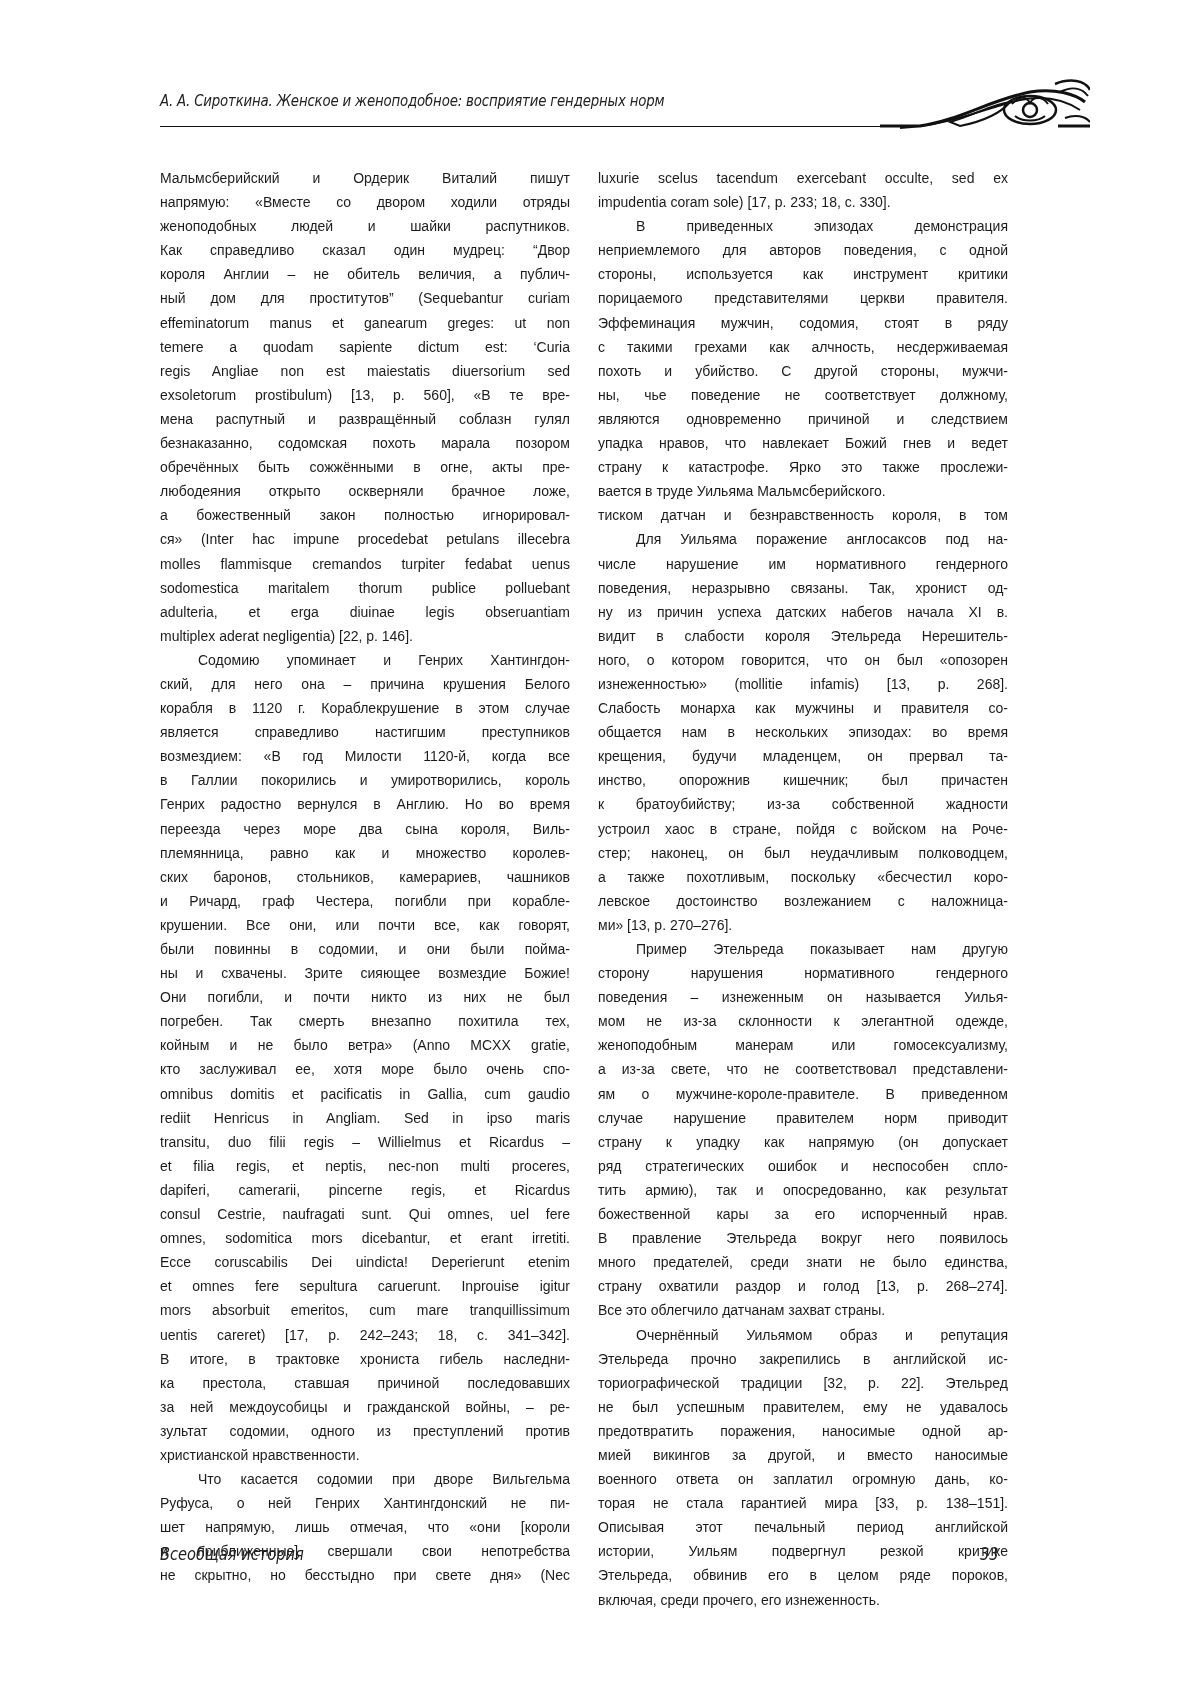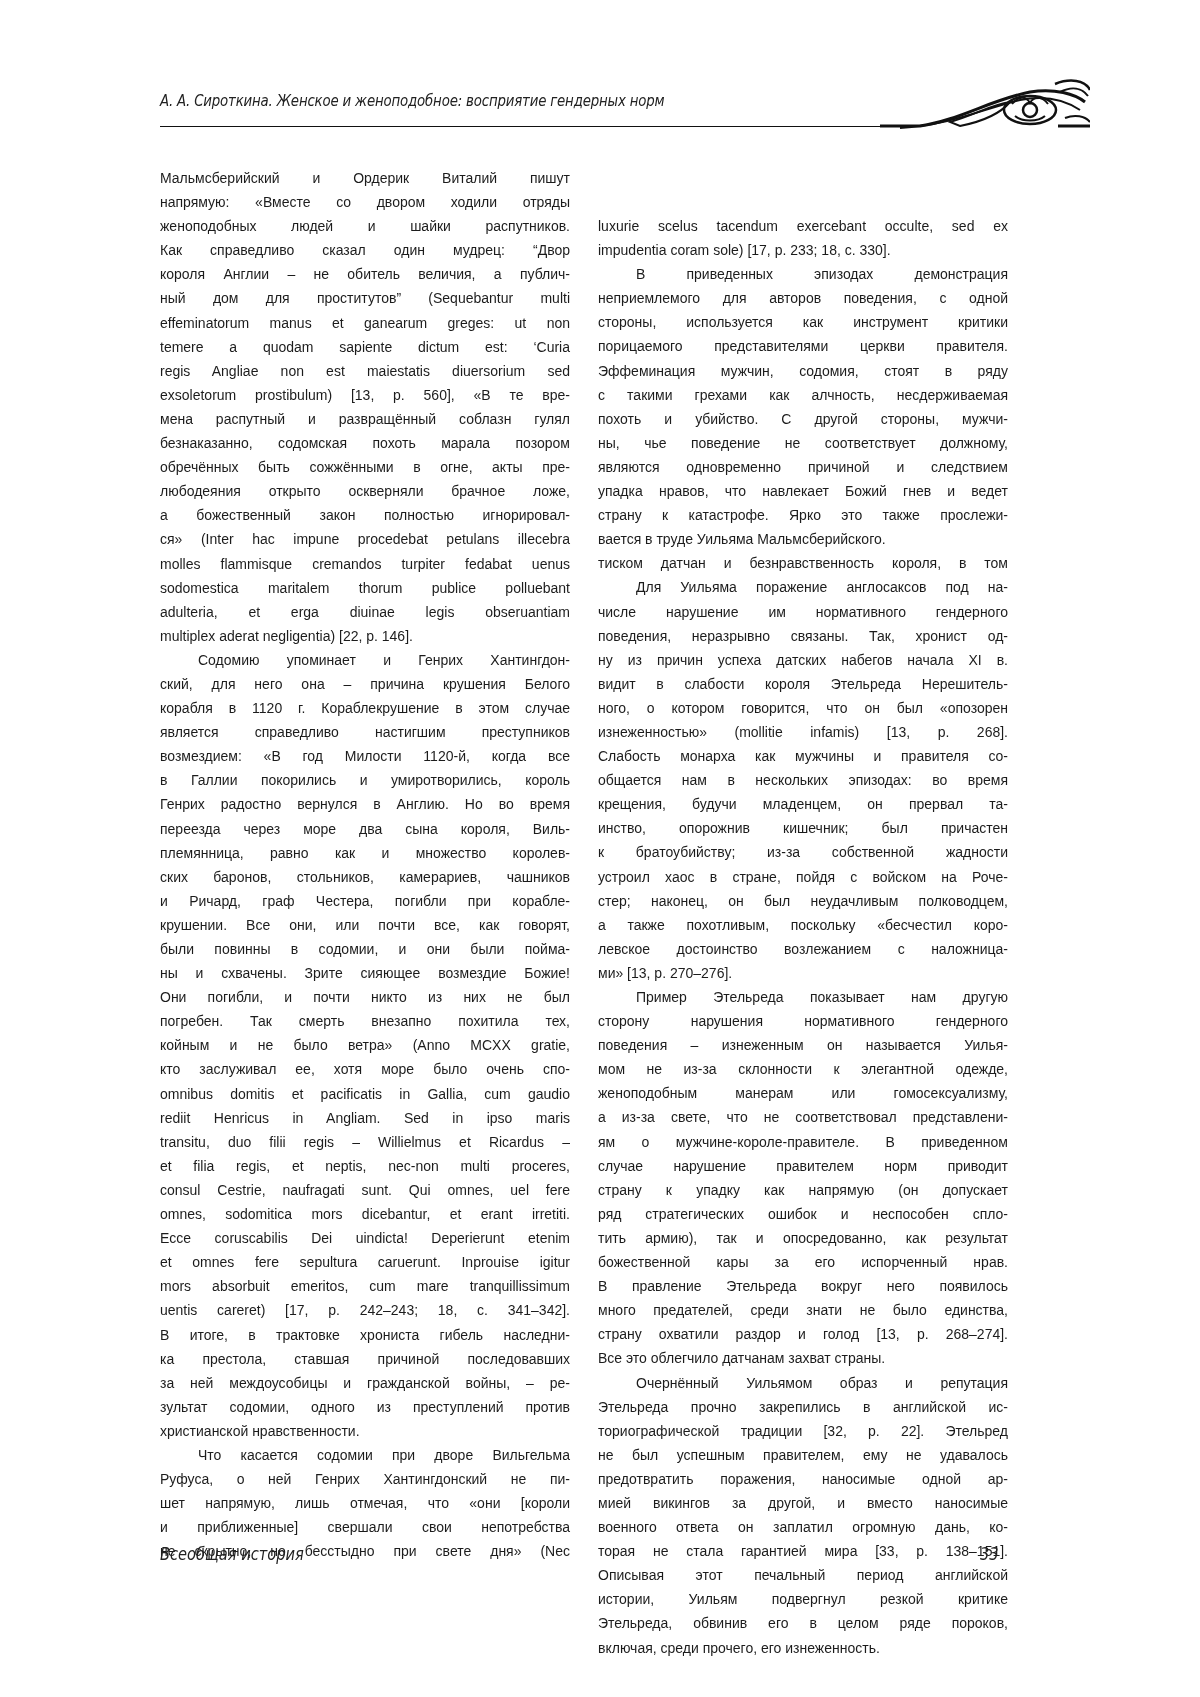--- a/index.html
+++ b/index.html
@@ -2,21 +2,21 @@
 <html><head>
 <meta charset="utf-8">
 <style>
   html, body { margin:0; padding:0; background:#ffffff; }
   body { width:1200px; height:1697px; position:relative; overflow:hidden; color:#1a1a1a; }
   .running-head { position:absolute; left:160px; top:92px; font-family:"DejaVu Sans", sans-serif; font-style:italic; font-size:15.5px; color:#222; transform:scaleX(0.86); transform-origin:left top; letter-spacing:-0.2px; white-space:nowrap; }
   .head-rule { position:absolute; left:160px; top:126px; width:730px; height:0; border-top:1.6px solid #111; }
   .ornament { position:absolute; left:880px; top:70px; width:210px; height:70px; }
   .col { position:absolute; top:166px; width:410px; font-family:Liberation Sans, sans-serif; font-size:14px; line-height:24.1px; color:#1c1c1c; }
   .col.left { left:160px; }
-  .col.right { left:598px;margin-top:48px; }
+  .col.right { left:598px; }
   .ln { display:block; white-space:nowrap; text-align:justify; text-align-last:justify; height:24.1px; overflow:visible; }
   .ln.last { text-align-last:left; }
   .ln.indent { padding-left:38px; }
   .footer-title { position:absolute; left:160px; top:1544px; font-family:"DejaVu Sans", sans-serif; font-style:italic; font-size:17px; color:#222; transform:scaleX(0.86); transform-origin:left top; }
   .page-number { position:absolute; left:980px; top:1544px; font-family:"DejaVu Sans", sans-serif; font-style:italic; font-size:17px; color:#222; transform:scaleX(0.86); transform-origin:left top; }
 </style>
 </head>
 <body>
 
 <div class="running-head">А. А. Сироткина.  Женское и женоподобное: восприятие гендерных норм</div>
@@ -35,21 +35,21 @@
   <path d="M178 56 L210 56" stroke="#111" stroke-width="3"></path>
   <path d="M185 48 C195 44 205 46 210 52" fill="none" stroke="#111" stroke-width="2"></path>
 </svg>
 
 <div class="col left" id="left-col">
     <span class="ln">Мальмсберийский и Ордерик Виталий пишут</span>
     <span class="ln">напрямую: «Вместе со двором ходили отряды</span>
     <span class="ln">женоподобных людей и шайки распутников.</span>
     <span class="ln">Как справедливо сказал один мудрец: “Двор</span>
     <span class="ln">короля Англии – не обитель величия, а публич-</span>
-    <span class="ln">ный дом для проститутов” (Sequebantur multi</span>
+    <span class="ln">ный дом для проститутов” (Sequebantur curiam</span>
     <span class="ln">effeminatorum manus et ganearum greges: ut non</span>
     <span class="ln">temere a quodam sapiente dictum est: ‘Curia</span>
     <span class="ln">regis Angliae non est maiestatis diuersorium sed</span>
     <span class="ln">exsoletorum prostibulum) [13, p. 560], «В те вре-</span>
     <span class="ln">мена распутный и развращённый соблазн гулял</span>
     <span class="ln">безнаказанно, содомская похоть марала позором</span>
     <span class="ln">обречённых быть сожжёнными в огне, акты пре-</span>
     <span class="ln">любодеяния открыто оскверняли брачное ложе,</span>
     <span class="ln">а божественный закон полностью игнорировал-</span>
     <span class="ln">ся» (Inter hac impune procedebat petulans illecebra</span>
@@ -72,20 +72,21 @@
     <span class="ln">были повинны в содомии, и они были пойма-</span>
     <span class="ln">ны и схвачены. Зрите сияющее возмездие Божие!</span>
     <span class="ln">Они погибли, и почти никто из них не был</span>
     <span class="ln">погребен. Так смерть внезапно похитила тех,</span>
     <span class="ln">койным и не было ветра» (Anno MCXX gratie,</span>
     <span class="ln">кто заслуживал ее, хотя море было очень спо-</span>
     <span class="ln">omnibus domitis et pacificatis in Gallia, cum gaudio</span>
     <span class="ln">rediit Henricus in Angliam. Sed in ipso maris</span>
     <span class="ln">transitu, duo filii regis – Willielmus et Ricardus –</span>
     <span class="ln">et filia regis, et neptis, nec-non multi proceres,</span>
+    <span class="ln">dapiferi, camerarii, pincerne regis, et Ricardus</span>
     <span class="ln">consul Cestrie, naufragati sunt. Qui omnes, uel fere</span>
     <span class="ln">omnes, sodomitica mors dicebantur, et erant irretiti.</span>
     <span class="ln">Ecce coruscabilis Dei uindicta! Deperierunt etenim</span>
     <span class="ln">et omnes fere sepultura caruerunt. Inprouise igitur</span>
     <span class="ln">mors absorbuit emeritos, cum mare tranquillissimum</span>
     <span class="ln">uentis careret) [17, p. 242–243; 18, c. 341–342].</span>
     <span class="ln">В итоге, в трактовке хрониста гибель наследни-</span>
     <span class="ln">ка престола, ставшая причиной последовавших</span>
     <span class="ln">за ней междоусобицы и гражданской войны, – ре-</span>
     <span class="ln">зультат содомии, одного из преступлений против</span>

